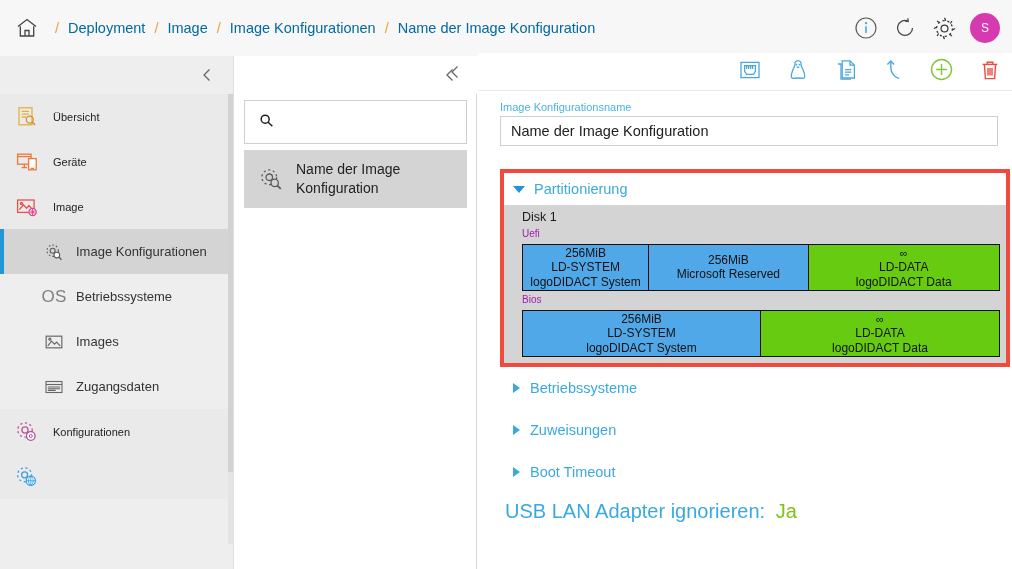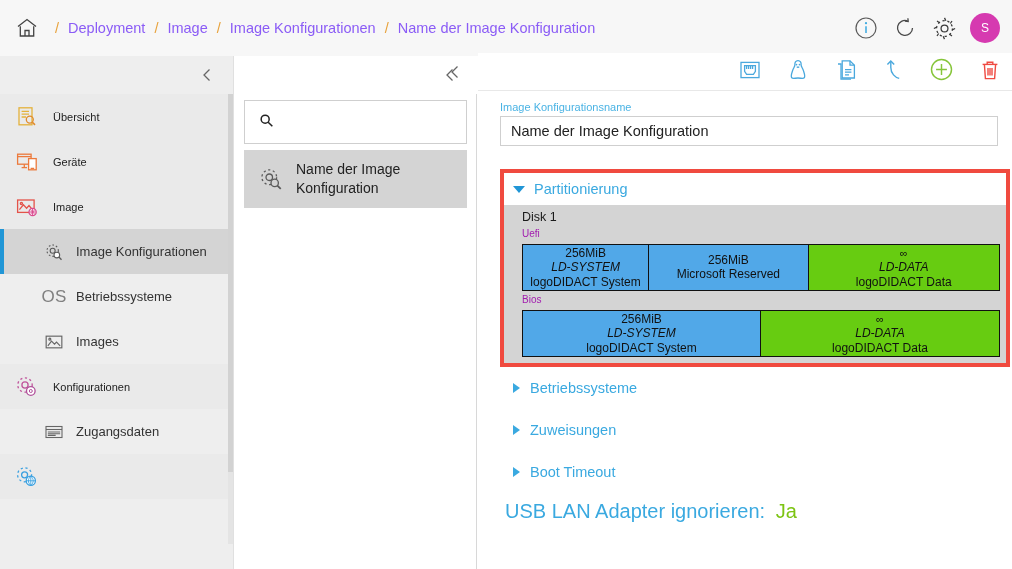--- a/index.html
+++ b/index.html
@@ -15,21 +15,21 @@
 
   
   .topbar {
     position: absolute; left: 0; top: 0; width: 1012px; height: 56px;
     background: #f7f7f7;
     display: flex; align-items: center;
   }
   .home-icon { margin-left: 10px; width: 34px; height: 34px; display: flex; align-items: center; justify-content: center; }
   .crumbs { display: flex; align-items: center; margin-left: 4px; }
   .crumb {
-    color: #8b5cf6; font-size: 14.5px; white-space: nowrap;
+    color: #0369a1; font-size: 14.5px; white-space: nowrap;
     padding: 0 2px; text-decoration: none;
   }
   .crumb-sep { color: #e8a33d; font-size: 14.5px; margin: 0 7px; }
   .topbar-right {
     position: absolute; right: 12px; top: 0; height: 56px;
     display: flex; align-items: center; gap: 13px;
   }
   .ticon { width: 26px; height: 26px; display: flex; align-items: center; justify-content: center; }
   .avatar {
     width: 30px; height: 30px; border-radius: 50%;
@@ -152,21 +152,21 @@
   }
   .part {
     border-right: 1px solid #111; display: flex; flex-direction: column;
     align-items: center; justify-content: center; overflow: hidden;
   }
   .part:last-child { border-right: 0; }
   .part.blue { background: #51a8e8; }
   .part.green { background: #67cc11; }
   .p-size { font-size: 12px; color: #111; line-height: 14px; }
   .p-size.inf { font-size: 11px; line-height: 14px; }
-  .p-name { font-size: 12px; color: #111; line-height: 15px; font-style: italic; }
+  .p-name { font-size: 12px; color: #111; line-height: 15px; }
   .p-desc { font-size: 12px; color: #111; line-height: 15px; }
 
   
   .coll-sec {
     height: 42px; display: flex; align-items: center; gap: 10px; padding-left: 13px;
   }
   .coll-title { color: #3aa9e0; font-size: 14.5px; }
   .kv-row { padding-left: 5px; margin-top: 7px; font-size: 20px; }
   .kv-key { color: #3aa9e0; }
   .kv-val { color: #7dc413; margin-left: 5px; }
@@ -292,41 +292,41 @@
         <span class="sb-ico small">
           <svg width="20" height="20" viewBox="0 0 24 24" fill="none" stroke="#666" stroke-width="1.4">
             <rect x="2.6" y="5" width="18.8" height="14"></rect>
             <path d="M4.6 16.6 L9 11 L12.6 14.6 L15 12 L19.4 16.6"></path>
             <circle cx="7" cy="8.6" r="1.2"></circle>
           </svg>
         </span>
         <span class="sb-label sub">Images</span>
       </div>
 
+      <div class="sb-item sub">
+        <span class="sb-ico small">
+          <svg width="20" height="20" viewBox="0 0 24 24" fill="none" stroke="#666" stroke-width="1.3">
+            <rect x="2.4" y="5.4" width="19.2" height="13.2"></rect>
+            <path d="M2.4 9 H21.6"></path>
+            <path d="M4.6 12 H19.4 M4.6 14 H19.4 M4.6 16 H14"></path>
+          </svg>
+        </span>
+        <span class="sb-label sub">Zugangsdaten</span>
+      </div>
+
       <div class="sb-item top">
         <span class="sb-ico">
           <svg width="24" height="24" viewBox="0 0 24 24" fill="none" stroke="#c0569c" stroke-width="1.3">
             <circle cx="10" cy="10" r="3.1"></circle>
             <circle cx="10" cy="10" r="7.2" stroke-dasharray="2.2 2.6"></circle>
             <circle cx="15.8" cy="16" r="4.3" fill="#fff" stroke="#b0509a"></circle>
             <circle cx="15.8" cy="16" r="1.5" stroke="#b0509a" stroke-width="1"></circle>
           </svg>
         </span>
         <span class="sb-label">Konfigurationen</span>
-      </div>
-
-      <div class="sb-item sub">
-        <span class="sb-ico small">
-          <svg width="20" height="20" viewBox="0 0 24 24" fill="none" stroke="#666" stroke-width="1.3">
-            <rect x="2.4" y="5.4" width="19.2" height="13.2"></rect>
-            <path d="M2.4 9 H21.6"></path>
-            <path d="M4.6 12 H19.4 M4.6 14 H19.4 M4.6 16 H14"></path>
-          </svg>
-        </span>
-        <span class="sb-label sub">Zugangsdaten</span>
       </div>
 
       <div class="sb-item top">
         <span class="sb-ico">
           <svg width="24" height="24" viewBox="0 0 24 24" fill="none" stroke="#3aa0e0" stroke-width="1.3">
             <circle cx="9.6" cy="9.8" r="3"></circle>
             <circle cx="9.6" cy="9.8" r="7" stroke-dasharray="2.2 2.6"></circle>
             <circle cx="15.8" cy="15.8" r="4.6" fill="#fff" stroke="#3aa0e0"></circle>
             <path d="M11.2 15.8 H20.4 M15.8 11.2 V20.4" stroke-width=".9"></path>
             <path d="M15.8 11.2 C12.6 14 12.6 17.6 15.8 20.4 C19 17.6 19 14 15.8 11.2" stroke-width=".9"></path>

